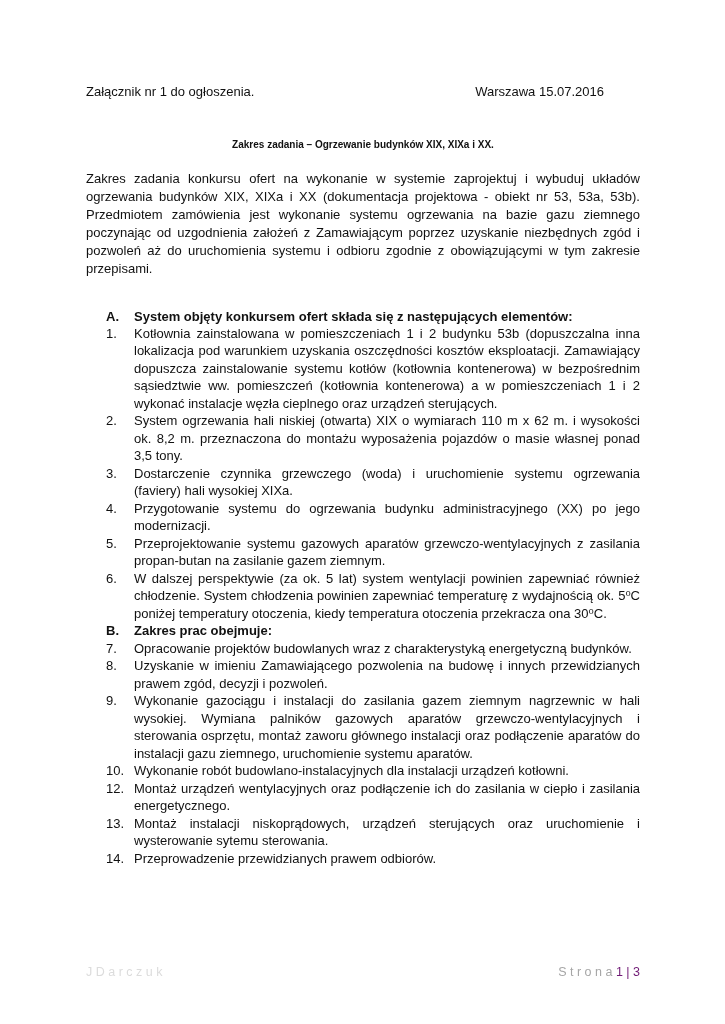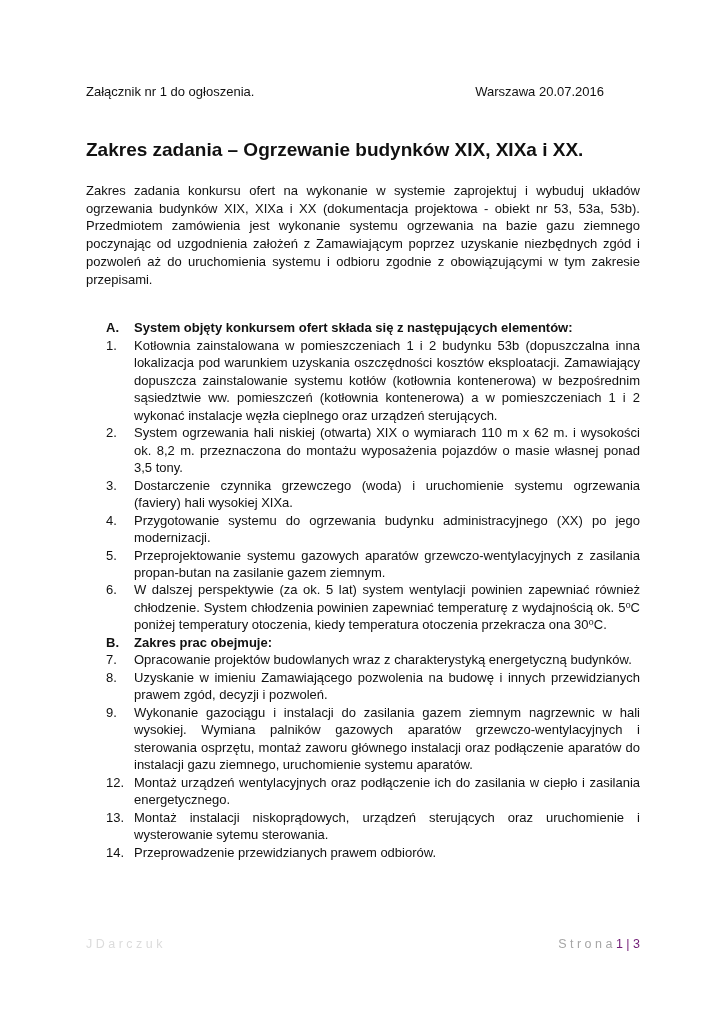--- a/index.html
+++ b/index.html
@@ -23,22 +23,23 @@
   }
   .header-row {
     display: flex;
     justify-content: space-between;
     align-items: baseline;
     line-height: 1.3;
   }
   .header-right { padding-right: 36px; }
   .title {
     margin-top: 37px;
+    text-align: center;
     font-weight: bold;
-    font-size: 19px;
+    font-size: 10px;
     line-height: 1.3;
   }
   .intro {
     margin-top: 19px;
     text-align: justify;
     line-height: 1.38;
   }
   .list { margin-top: 30px; }
   .row {
     display: flex;
@@ -50,39 +51,39 @@
     margin-left: 20px;
   }
   .txt {
     flex: 1;
     text-align: justify;
   }
   .footer-row {
     position: absolute;
     left: 85px;
     right: 84px;
-    top: 936px;
+    top: 964px;
     display: flex;
     justify-content: space-between;
     font-size: 12.5px;
     line-height: 1.3;
   }
   .footer-author { color: #dcdcdc; }
   .footer-page { color: #a6a6a6; }
   .footer-page .page-num { color: #701a75; }
 </style>
 </head>
 <body>
 
 <div class="page">
   <div class="content">
 
     <div class="header-row">
       <span class="header-left">Załącznik nr 1 do ogłoszenia.</span>
-      <span class="header-right">Warszawa 20.07.2016</span>
+      <span class="header-right">Warszawa 15.07.2016</span>
     </div>
 
     <h1 class="title">Zakres zadania – Ogrzewanie budynków XIX, XIXa i XX.</h1>
 
     <p class="intro">Zakres zadania konkursu ofert na wykonanie w systemie zaprojektuj i wybuduj układów ogrzewania budynków XIX, XIXa i XX  (dokumentacja projektowa - obiekt nr 53, 53a, 53b). Przedmiotem zamówienia jest wykonanie systemu ogrzewania na bazie gazu ziemnego poczynając od uzgodnienia założeń z Zamawiającym poprzez uzyskanie niezbędnych zgód i pozwoleń aż do uruchomienia systemu i odbioru zgodnie z obowiązującymi w tym zakresie przepisami.</p>
 
     <div class="list">
 
     <div class="row bold">
           <span class="lbl">A.</span>
@@ -122,20 +123,24 @@
         </div>
         <div class="row">
           <span class="lbl">8.</span>
           <span class="txt">Uzyskanie w imieniu Zamawiającego pozwolenia na budowę i innych przewidzianych prawem zgód, decyzji i pozwoleń.</span>
         </div>
         <div class="row">
           <span class="lbl">9.</span>
           <span class="txt">Wykonanie gazociągu i instalacji do zasilania gazem ziemnym nagrzewnic w hali wysokiej. Wymiana palników gazowych aparatów grzewczo-wentylacyjnych i sterowania osprzętu, montaż zaworu głównego instalacji oraz podłączenie aparatów do instalacji gazu ziemnego, uruchomienie systemu aparatów.</span>
         </div>
         <div class="row">
+          <span class="lbl">10.</span>
+          <span class="txt">Wykonanie robót budowlano-instalacyjnych dla instalacji urządzeń kotłowni.</span>
+        </div>
+        <div class="row">
           <span class="lbl">12.</span>
           <span class="txt">Montaż urządzeń wentylacyjnych oraz podłączenie ich do zasilania w ciepło i zasilania energetycznego.</span>
         </div>
         <div class="row">
           <span class="lbl">13.</span>
           <span class="txt">Montaż instalacji niskoprądowych, urządzeń sterujących oraz uruchomienie i wysterowanie sytemu sterowania.</span>
         </div>
         <div class="row">
           <span class="lbl">14.</span>
           <span class="txt">Przeprowadzenie przewidzianych prawem odbiorów.</span>

